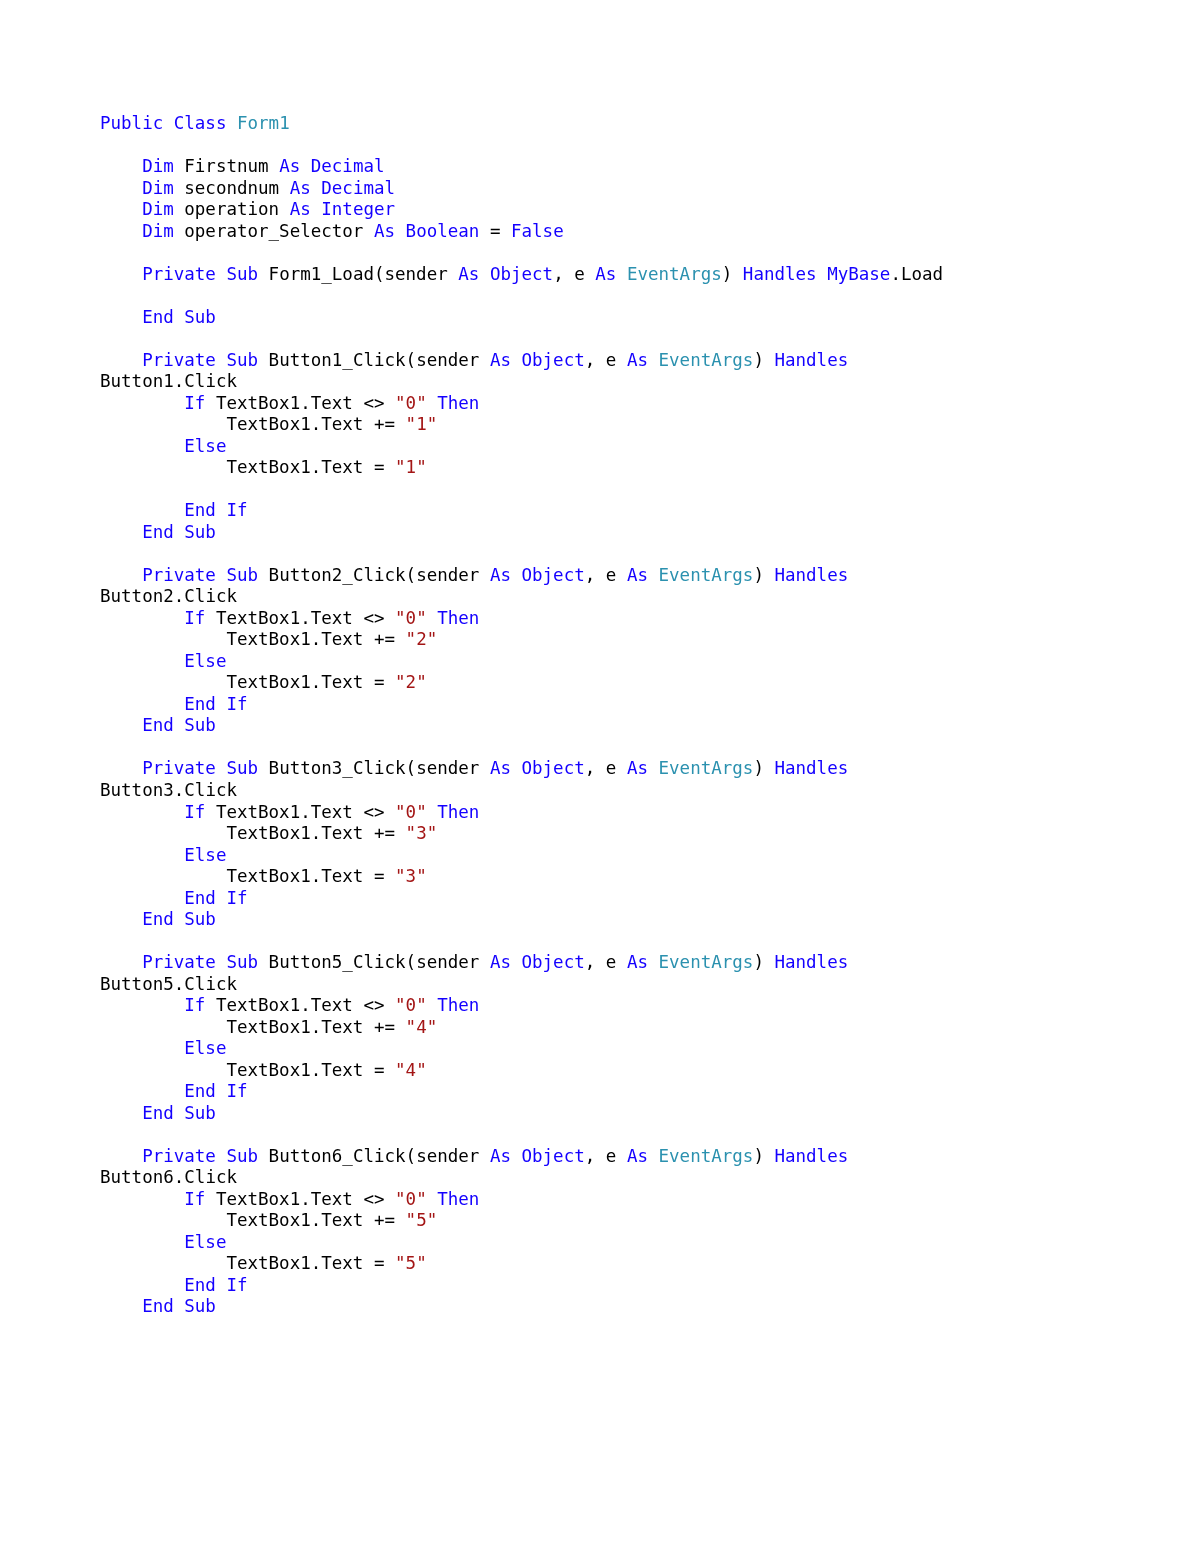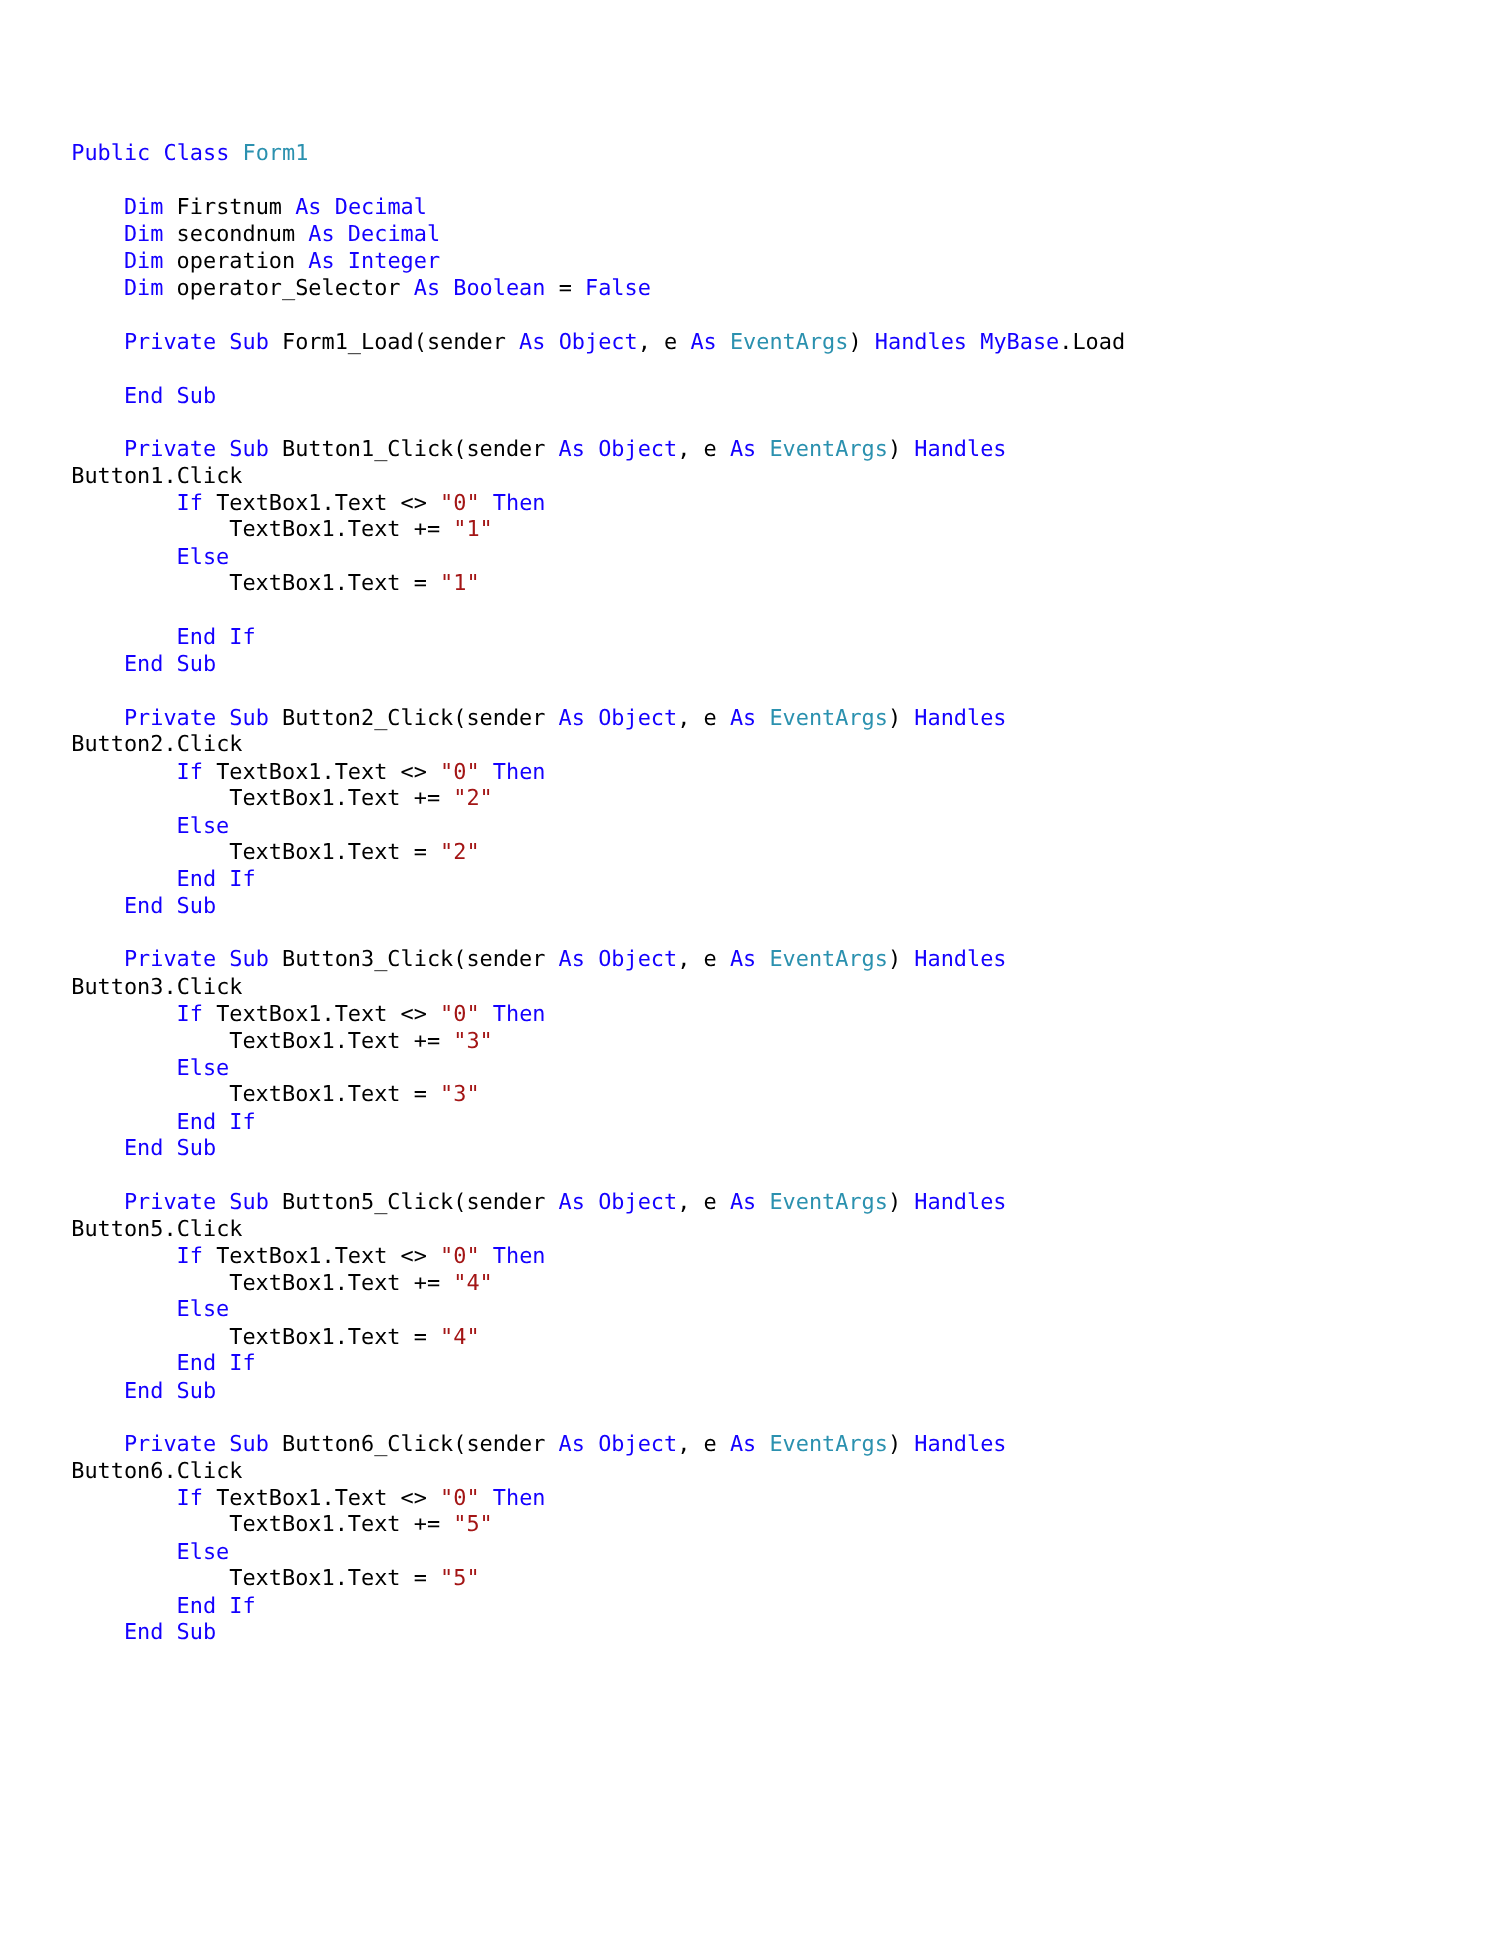--- a/index.html
+++ b/index.html
@@ -7,21 +7,21 @@
     margin: 0;
     padding: 0;
     font-family: "Consolas", "Menlo", "Monaco", monospace;
     font-size: 17.5px;
     line-height: 1.23;
     color: #000000;
   }
   .page {
     width: 964px;
     min-height: 1553px;
-    padding: 113px 0 0 57px;
+    padding: 113px 0 0 100px;
     box-sizing: border-box;
   }
   pre {
     margin: 0;
     font-family: inherit;
     white-space: pre;
   }
   .kw   { color: #1400ff; } 
   .type { color: #2b91af; } 
   .str  { color: #a31515; } 

